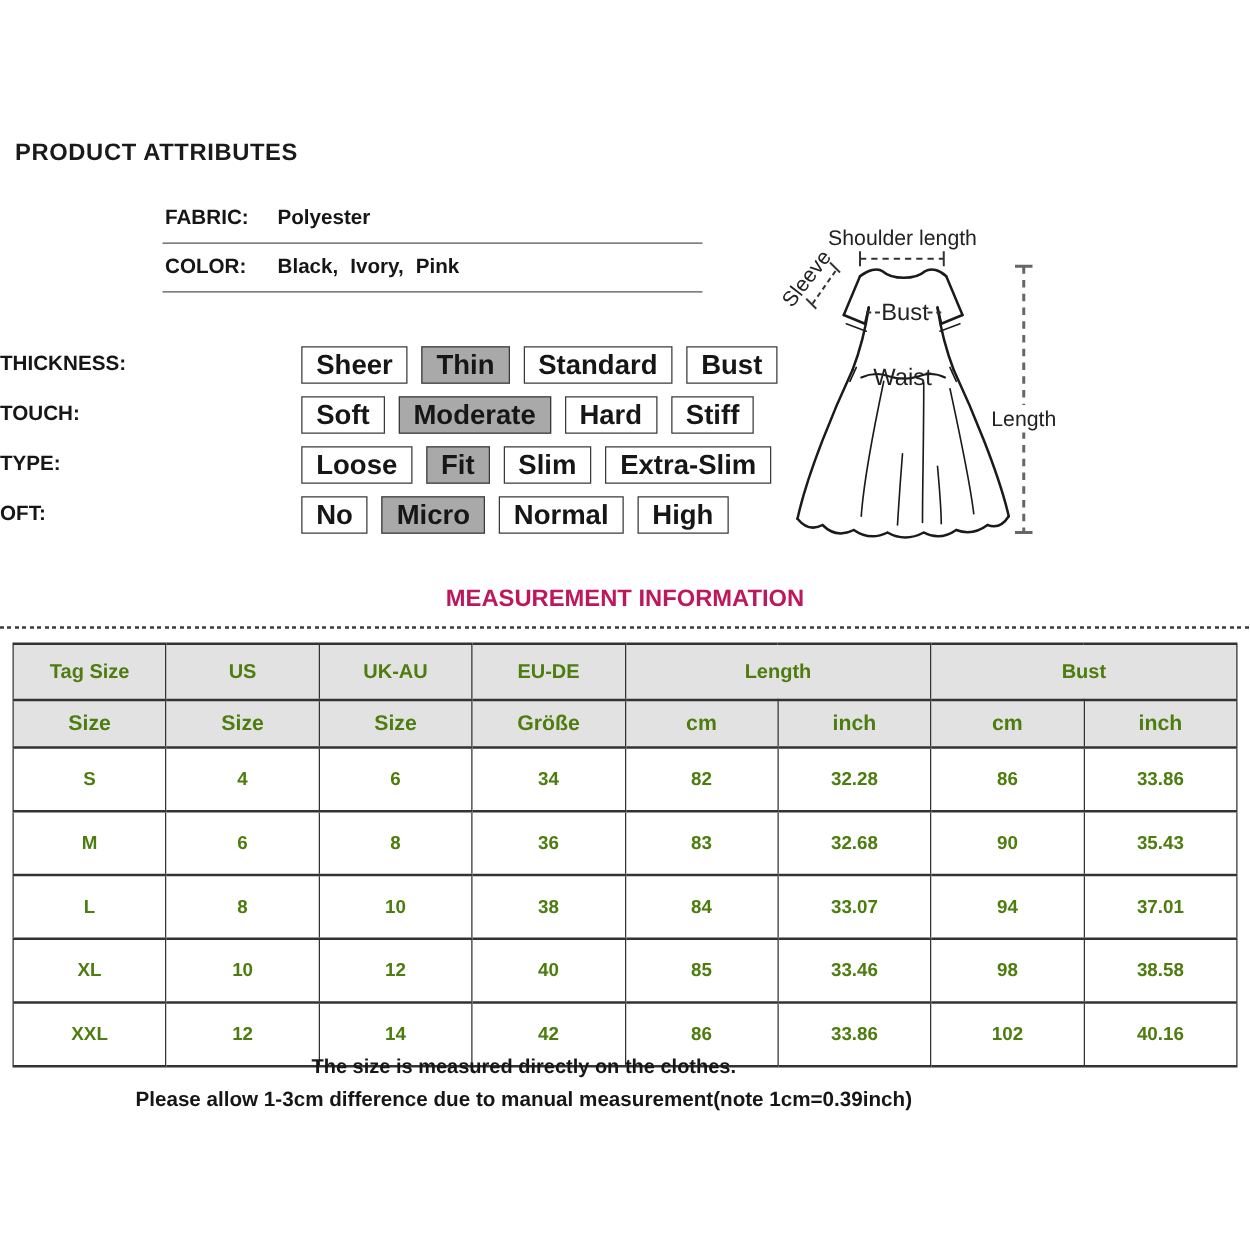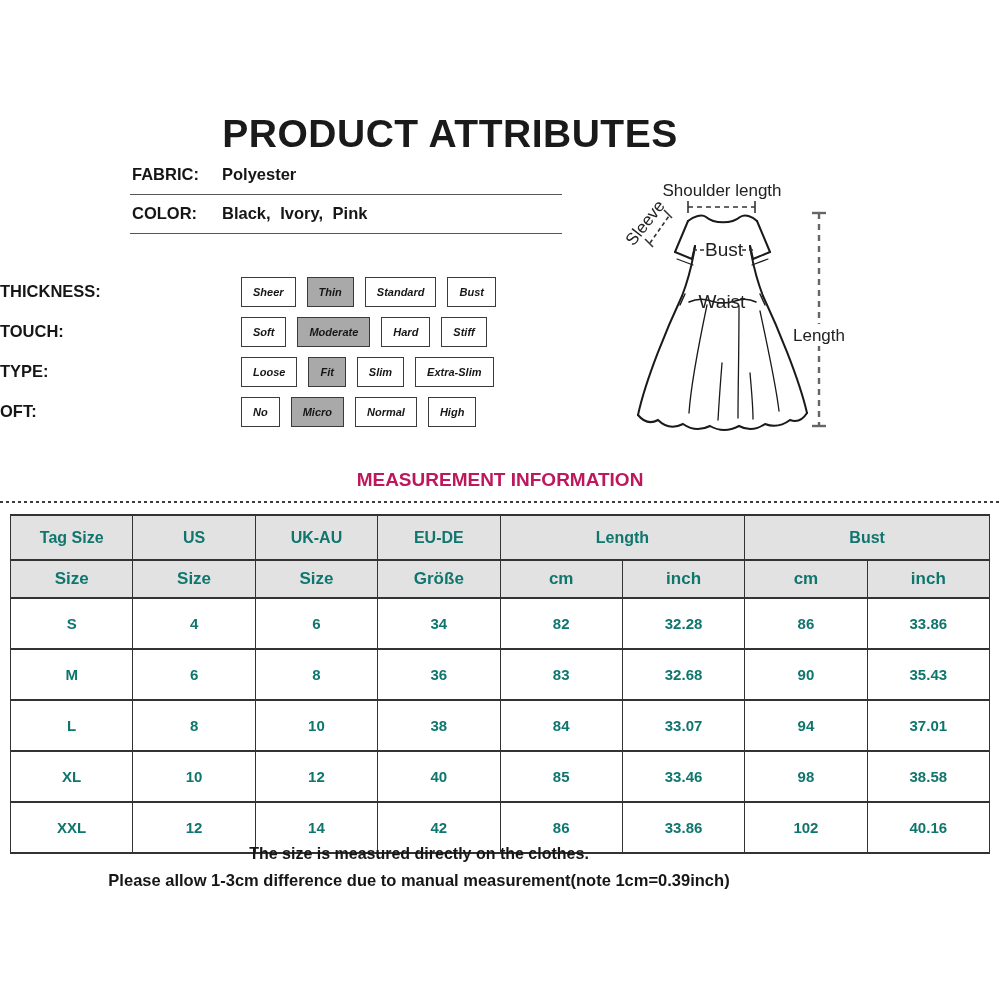--- a/index.html
+++ b/index.html
@@ -2,22 +2,22 @@
 <html style="--highlight: #a9a9a9; --header-bg: #e2e2e2;"><head>
 <meta charset="utf-8">
 <style>
   html,body { margin:0; padding:0; background:#fff; }
   .sheet {
     position:relative; width:1000px; height:1000px; background:#ffffff;
     font-family:"Liberation Sans", sans-serif; color:#161616; overflow:hidden;
   }
   
   .main-title {
-    position:absolute; top:112px; left:0; width:900px; text-align:center;
-    font-size:39px; font-weight:bold; letter-spacing:0.5px; color:#1a1a1a;
+    position:absolute; top:112px; left:12px; width:900px; 
+    font-size:19px; font-weight:bold; letter-spacing:0.5px; color:#1a1a1a;
   }
   .section-title {
     position:absolute; top:469px; left:0; width:1000px; text-align:center;
     font-size:19px; font-weight:bold; color:#be185d;
   }
   
   .spec-rows { position:absolute; top:156px; left:130px; width:432px; }
   .spec-row {
     display:flex; align-items:flex-end;
     padding:9px 0 10px 2px; border-bottom:1.5px solid #555;
@@ -25,40 +25,40 @@
   }
   .spec-label { width:90px; flex:0 0 90px; }
   .spec-value { word-spacing:5px; }
   
   .option-rows { position:absolute; top:276px; left:0; width:575px; }
   .option-row { display:flex; align-items:center; height:31px; margin-bottom:9px; }
   .option-label { width:230px; flex:0 0 230px; text-align:left; padding-right:0; font-size:16.5px; font-weight:bold; }
   .chips { display:flex; margin-left:11px; gap:11px; }
   .chip {
     border:1.5px solid #3a3a3a; background:#fff; padding:2px 11px;
-    font-size:11px; font-weight:bold; line-height:24px; white-space:nowrap;font-style:italic;
+    font-size:22px; font-weight:bold; line-height:24px; white-space:nowrap;
   }
   .chip.selected { background:var(--highlight, #a9a9a9); }
   
   .diagram { position:absolute; left:590px; top:163px; width:300px; height:292px; }
   .diagram text { fill:#222; font-family:"Liberation Sans", sans-serif; }
   
   .dotted-sep {
     position:absolute; top:501px; left:0; width:1000px; height:2px;
     background:repeating-linear-gradient(90deg,#3c3c3c 0 3px,transparent 3px 6px);
   }
   
   .size-table {
     position:absolute; top:514px; left:10px; width:980px;
     border-collapse:collapse; table-layout:fixed;
   }
   .size-table th, .size-table td {
     border-left:1px solid #333; border-right:1px solid #333;
     border-top:2px solid #333; border-bottom:2px solid #333;
-    text-align:center; vertical-align:middle; font-weight:bold; color:#0f766e;
+    text-align:center; vertical-align:middle; font-weight:bold; color:#4d7c0f;
   }
   .size-table thead th { background:var(--header-bg, #e2e2e2); }
   .size-table .h1 th { height:41px; font-size:16px; }
   .size-table .h2 th { height:34px; font-size:17px; }
   .size-table tbody td { height:47px; font-size:15px; background:#fff; }
   
   .notes { position:absolute; top:845px; left:0; width:838px; text-align:center; }
   .note-line1 { font-size:16px; font-weight:bold; }
   .note-line2 { font-size:16.5px; font-weight:bold; margin-top:8px; }
 </style>

